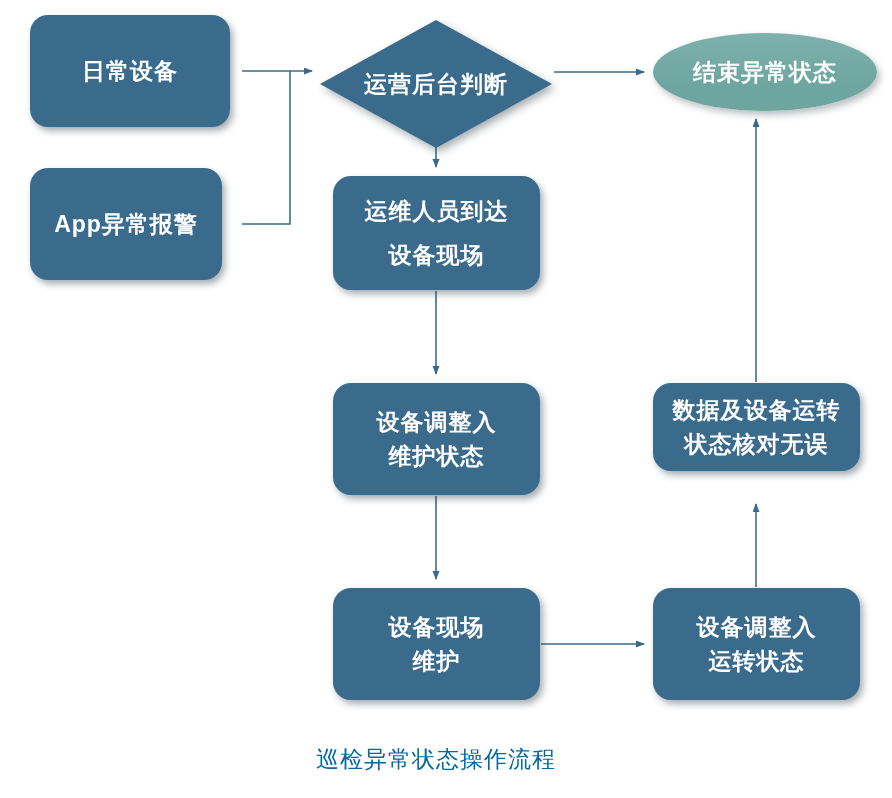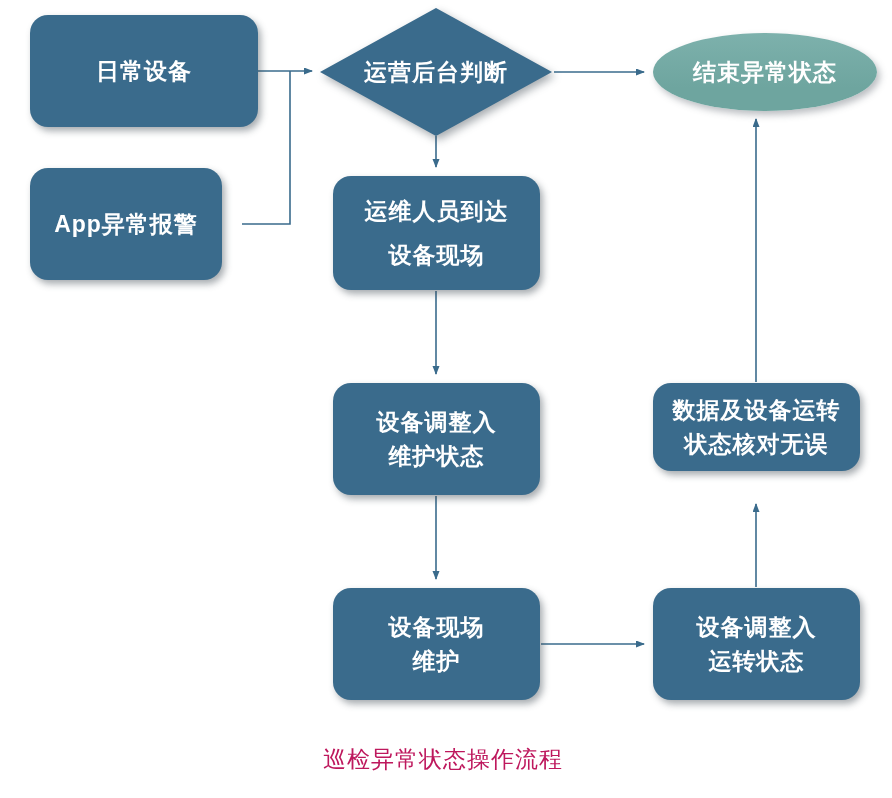--- a/index.html
+++ b/index.html
@@ -68,24 +68,23 @@
     font-weight: bold;
     font-size: 23px;
     letter-spacing: 1px;
   }
   .caption {
     position: absolute;
     left: 0;
     top: 744px;
     width: 872px;
     text-align: center;
-    color: #be185d;
+    color: #0369a1;
     font-size: 23px;
     letter-spacing: 1px;
-    padding-left: 7px;
   }
 </style>
 </head>
 <body>
 
 <div class="canvas">
 
   <svg class="arrows" viewBox="0 0 892 798">
     <defs>
       <marker id="ah" markerWidth="10" markerHeight="10" refX="8" refY="3.5" orient="auto" markerUnits="userSpaceOnUse">
@@ -96,29 +95,29 @@
     <polyline points="242,224 290,224 290,71"></polyline>
     <polyline points="554,72 644,72" marker-end="url(#ah)"></polyline>
     <polyline points="436,136 436,167" marker-end="url(#ah)"></polyline>
     <polyline points="436,291 436,374" marker-end="url(#ah)"></polyline>
     <polyline points="436,496 436,579" marker-end="url(#ah)"></polyline>
     <polyline points="541,644 644,644" marker-end="url(#ah)"></polyline>
     <polyline points="756,587 756,504" marker-end="url(#ah)"></polyline>
     <polyline points="756,382 756,119" marker-end="url(#ah)"></polyline>
   </svg>
 
-  <div class="node rect" style="left:30px; top:15px; width:228px; height:112px;">
+  <div class="node rect" style="left:30px; top:15px; width:200px; height:112px;">
     <span>日常设备</span>
   </div>
 
   <div class="node rect" style="left:30px; top:168px; width:192px; height:112px;">
     <span>App异常报警</span>
   </div>
 
-  <div class="diamond-wrap" style="left:320px; top:8px; width:232px; height:128px;">
+  <div class="diamond-wrap" style="left:320px; top:20px; width:232px; height:128px;">
     <div class="diamond">
       <span>运营后台判断</span>
     </div>
   </div>
 
   <div class="node ellipse" style="left:653px; top:33px; width:224px; height:78px;">
     <span>结束异常状态</span>
   </div>
 
   <div class="node rect" style="left:333px; top:176px; width:207px; height:114px;gap:9px;">

